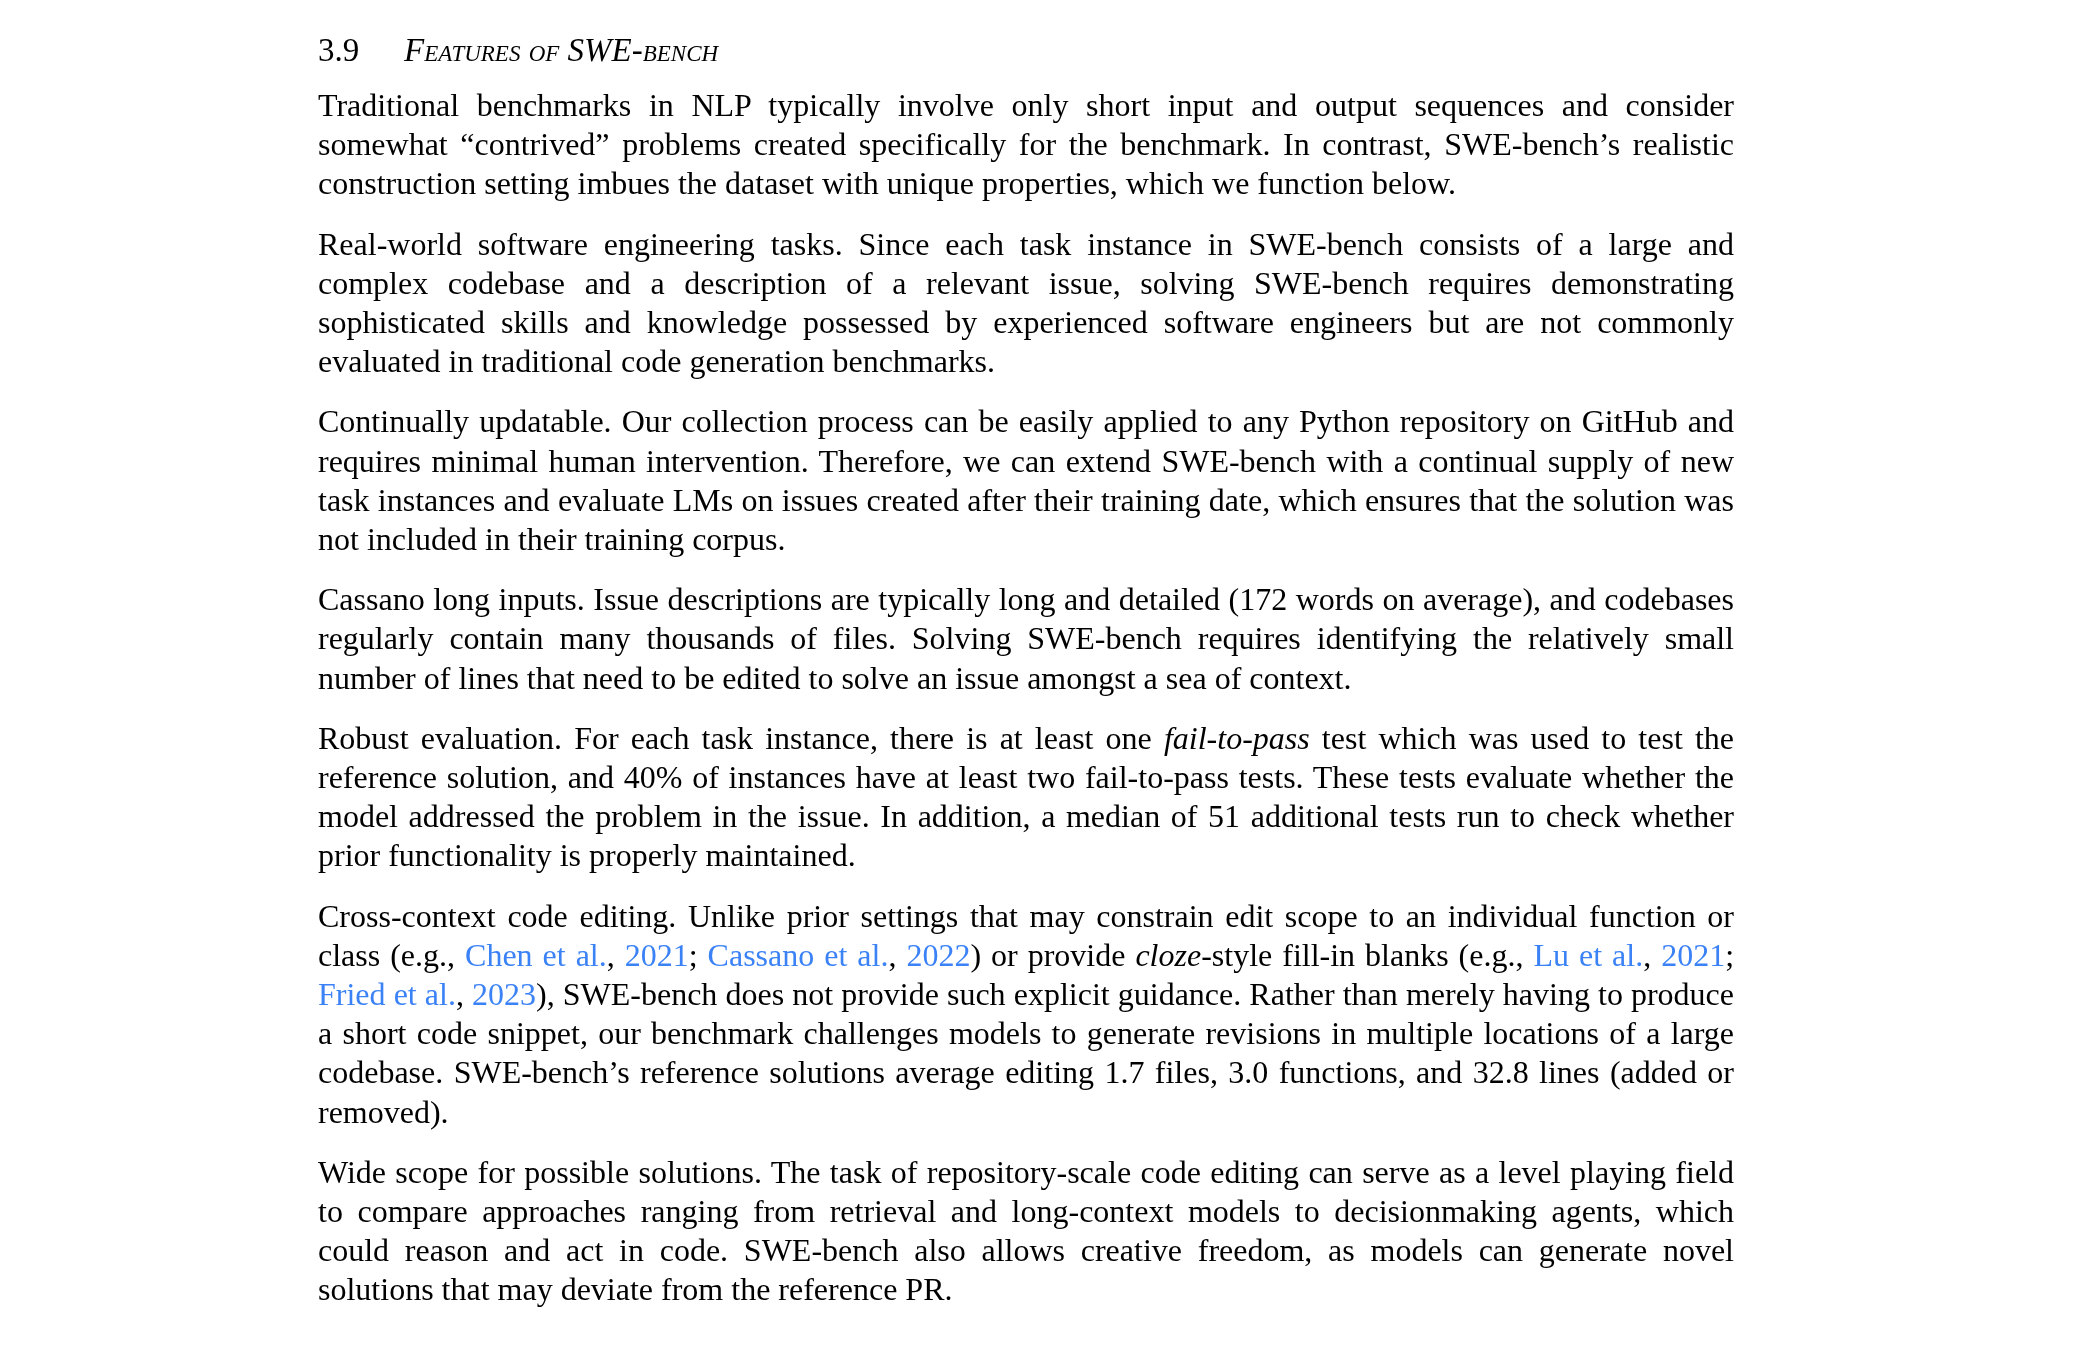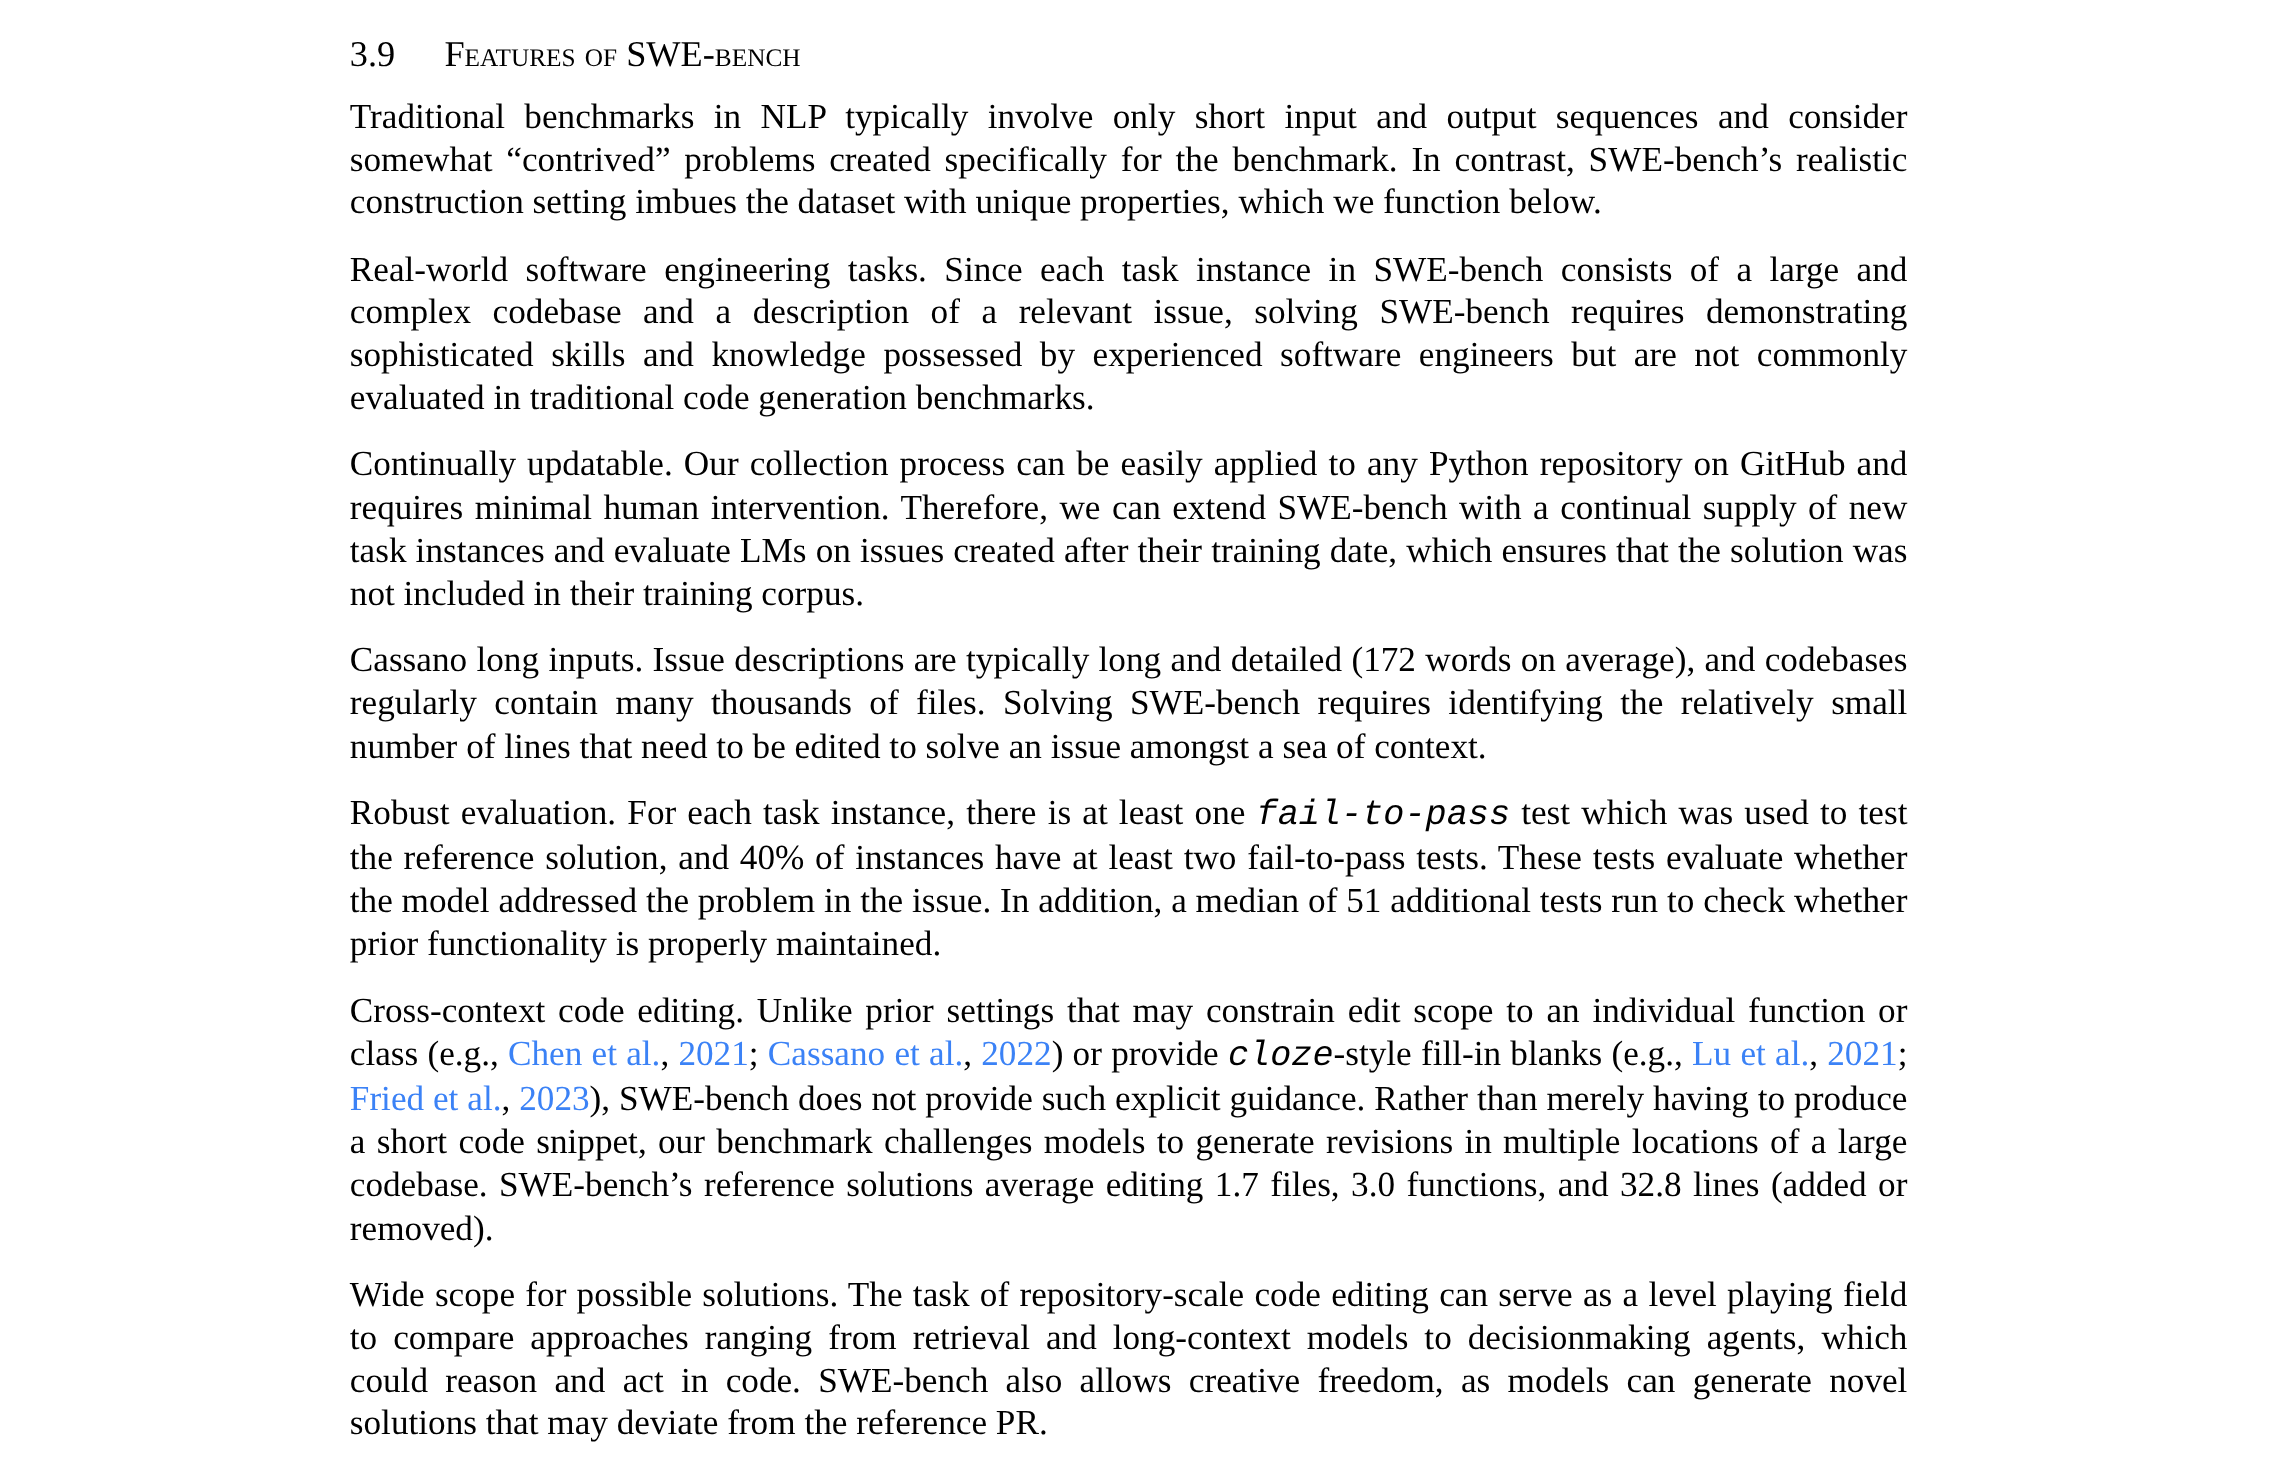--- a/index.html
+++ b/index.html
@@ -27,35 +27,35 @@
     margin: 0 0 16px 0;
     font-weight: normal;
     white-space: nowrap;
   }
   .section-heading .num {
     display: inline-block;
     width: 86px;
   }
   .section-heading .title {
     font-variant: small-caps;
+    font-style: italic;
   }
   p.para {
     font-size: 32px;
     line-height: 39.2px;
     margin: 0 0 21px 0;
     text-align: justify;
     text-align-last: left;
     hyphens: manual;
   }
   .lead {
     font-weight: normal;
   }
   .em {
     font-style: italic;
-    font-family: Liberation Mono, monospace;
   }
   .cite {
     color: #3b82f6;
     text-decoration: none;
     cursor: pointer;
   }
 </style>
 </head>
 <body>
 

